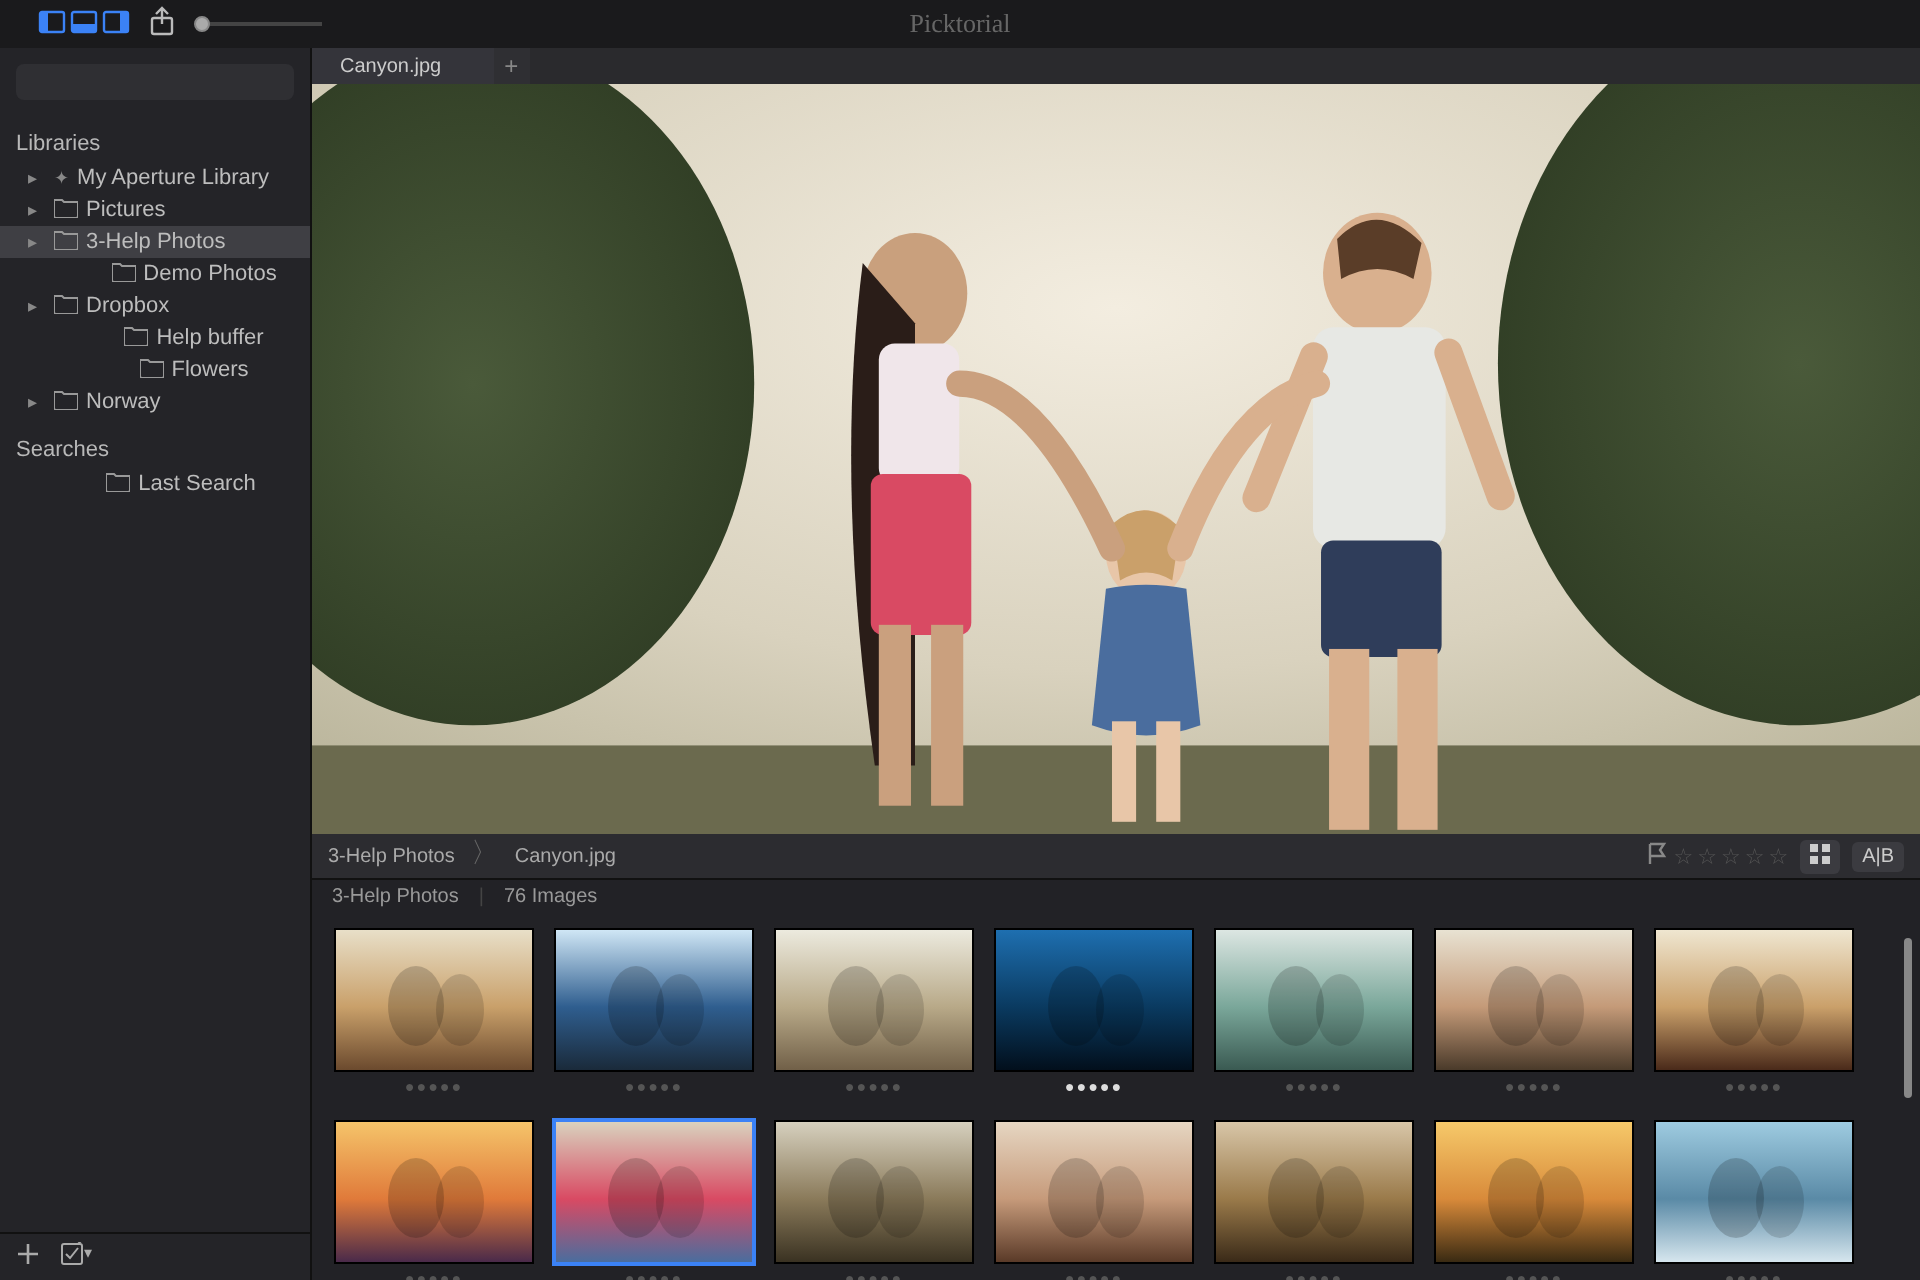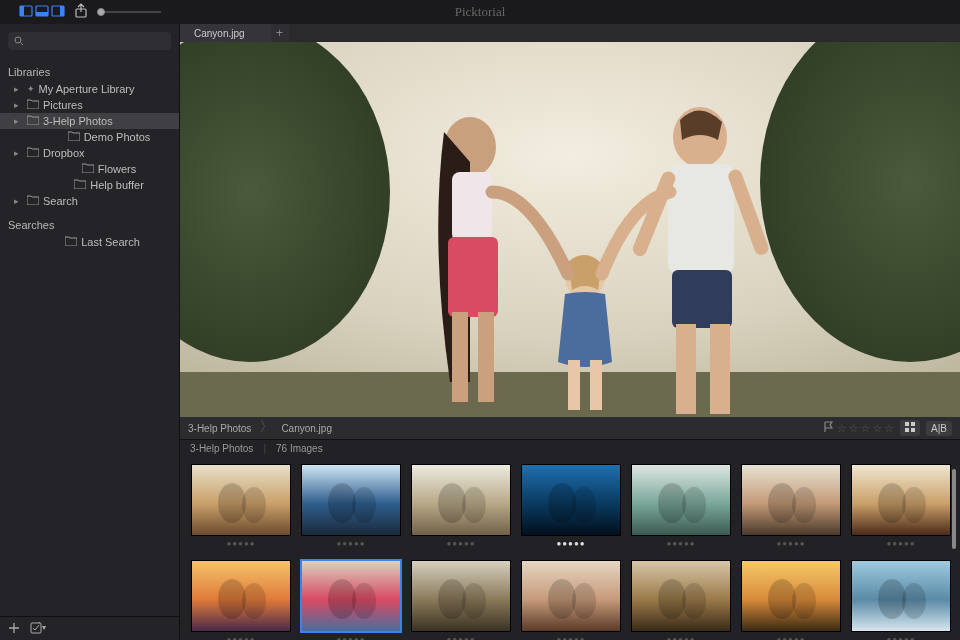--- a/index.html
+++ b/index.html
@@ -7,21 +7,21 @@
   .titlebar { height: 24px; display: flex; align-items: center; padding: 0 19px; background: #1a1a1c; position: relative; }
   .titlebar .view-icons { display: flex; gap: 2px; }
   .titlebar .view-icons svg { width: 14px; height: 14px; }
   .titlebar .share-icon { margin-left: 8px; }
   .titlebar .share-icon svg { width: 16px; height: 16px; }
   .titlebar .zoom-slider { display: flex; align-items: center; margin-left: 12px; }
   .titlebar .zoom-slider .track { width: 60px; height: 2px; background: #444; position: relative; }
   .titlebar .zoom-slider .knob { position: absolute; left: 0; top: -3px; width: 8px; height: 8px; border-radius: 50%; background: #aaa; border:1px solid #888; transform: translateX(-4px);}
   .titlebar .app-title { position: absolute; left: 50%; transform: translateX(-50%); font-family: "Comic Sans MS", cursive; font-size: 13px; color: #666; }
   .main { display: flex; height: calc(640px - 24px); }
-  .sidebar { width: 180px; background: #242428; display: flex; flex-direction: column; padding-top: 6px; border-right:1px solid #111;}
+  .sidebar { width: 156px; background: #242428; display: flex; flex-direction: column; padding-top: 6px; border-right:1px solid #111;}
   .search-wrap { padding: 2px 8px 6px 8px; }
   .search { display:flex; align-items:center; gap:4px; background: #2f2f33; border-radius: 4px; padding: 2px 6px; height:18px;}
   .search svg { width: 10px; height: 10px; }
   .section-header { padding: 10px 8px 3px 8px; color: #b8b8b8; font-size:11px;}
   .tree-item { display:flex; align-items:center; padding: 1px 4px 1px 8px; height:16px; cursor:pointer; gap:4px;}
   .tree-item.indent1 { padding-left: 14px; }
   .tree-item.indent2 { padding-left: 30px; justify-content: center; }
   .tree-item.selected { background: #3f3f44; }
   .tree-item .disclosure { width:9px; display:inline-block; color:#888; font-size:9px;}
   .tree-item .folder-icon svg { width:12px; height:10px; }
@@ -140,35 +140,35 @@
           <span class="folder-icon"><svg viewBox="0 0 12 10">
               <path d="M0 1 h4 l1 1 h7 v7 a1 1 0 0 1 -1 1 h-10 a1 1 0 0 1 -1 -1 z" fill="none" stroke="#999" stroke-width="1"></path>
             </svg></span>
           <span class="label">Dropbox</span>
         </div>
         <div class="tree-item indent2">
           <span class="disclosure"></span>
           <span class="folder-icon"><svg viewBox="0 0 12 10">
               <path d="M0 1 h4 l1 1 h7 v7 a1 1 0 0 1 -1 1 h-10 a1 1 0 0 1 -1 -1 z" fill="none" stroke="#999" stroke-width="1"></path>
             </svg></span>
-          <span class="label">Flowers</span>
+          <span class="label">Help buffer</span>
         </div>
         <div class="tree-item indent2">
           <span class="disclosure"></span>
           <span class="folder-icon"><svg viewBox="0 0 12 10">
               <path d="M0 1 h4 l1 1 h7 v7 a1 1 0 0 1 -1 1 h-10 a1 1 0 0 1 -1 -1 z" fill="none" stroke="#999" stroke-width="1"></path>
             </svg></span>
-          <span class="label">Help buffer</span>
+          <span class="label">Flowers</span>
         </div>
         <div class="tree-item indent1">
           <span class="disclosure">▸</span>
           <span class="folder-icon"><svg viewBox="0 0 12 10">
               <path d="M0 1 h4 l1 1 h7 v7 a1 1 0 0 1 -1 1 h-10 a1 1 0 0 1 -1 -1 z" fill="none" stroke="#999" stroke-width="1"></path>
             </svg></span>
-          <span class="label">Search</span>
+          <span class="label">Norway</span>
         </div>
       </div>
 
     <div class="section-header">Searches</div>
     <div class="tree-item indent2">
       <span class="folder-icon"><svg viewBox="0 0 12 10">
             <path d="M0 1 h4 l1 1 h7 v7 a1 1 0 0 1 -1 1 h-10 a1 1 0 0 1 -1 -1 z" fill="none" stroke="#999" stroke-width="1"></path>
           </svg></span>
       <span class="label">Last Search</span>
     </div>

